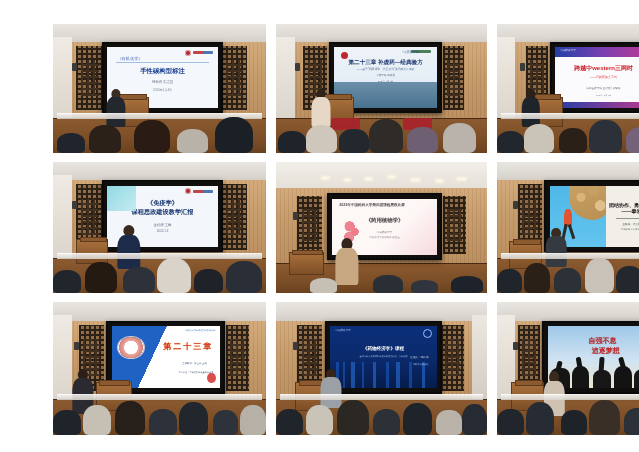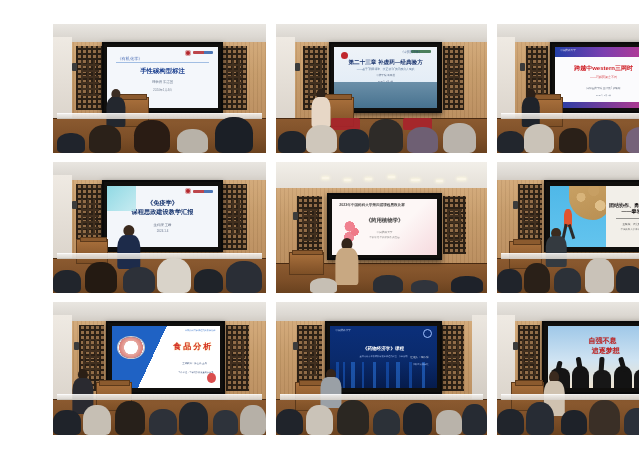--- a/index.html
+++ b/index.html
@@ -379,21 +379,21 @@
     <div class="lattice r" style="right:8%;width:11%;"></div>
     <div class="speaker-box" style="left:10%;"></div>
     <div class="screen" style="left:25%;width:54%;">
       <div class="slide" style="background:linear-gradient(115deg,#1f62c4 0 40%,#ffffff 40% 100%);padding:0;
                                  align-items:flex-end;justify-content:center;">
         <div class="t3" style="position:absolute;right:4%;top:4%;font-size:2.2px;color:#1f62c4;">中国药科大学课程思政教学比赛</div>
         <div style="position:absolute;left:6%;top:18%;width:24%;height:34%;border-radius:50%;
                     background:radial-gradient(circle,#ffffff 0 40%,#e8a9a0 42%,#d9807a 70%,#ffffff 72%);
                     box-shadow:0 0 0 1px #ccc;"></div>
         <div class="t1" style="position:absolute;right:6%;top:26%;font-size:8px;color:#d32f2f;letter-spacing:2px;
-                               text-shadow:0 0 1px #ffd54f;">食品分析</div>
+                               text-shadow:0 0 1px #ffd54f;">第二十三章</div>
         <div class="t3" style="position:absolute;right:12%;top:58%;font-size:2.4px;color:#1f3a6b;">主讲教师：张全亮  王丹</div>
         <div class="t3" style="position:absolute;right:6%;top:72%;font-size:2.2px;color:#1f3a6b;">工作单位：工学院食品质量与安全系</div>
         <div style="position:absolute;right:4%;bottom:8%;width:8%;height:16%;border-radius:50%;background:#d32f2f;opacity:.85;"></div>
       </div>
     </div>
     <div class="podium" style="left:20%;bottom:18%;width:16%;height:20%;"></div>
     <div class="presenter" style="left:9%;bottom:16%;width:10%;height:34%;">
       <div class="head" style="background:#2b1f16;"></div>
       <div class="body" style="background:#2a2a30;"></div>
     </div>

